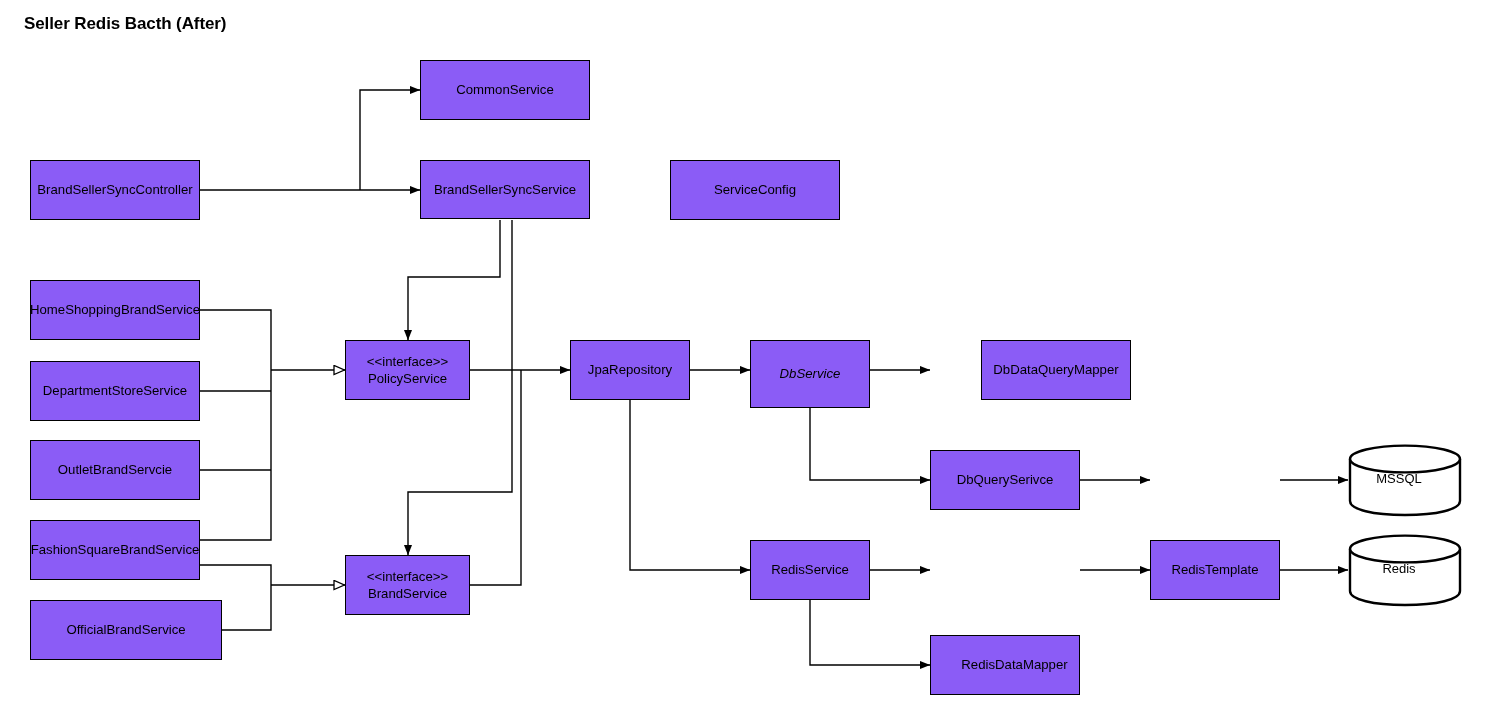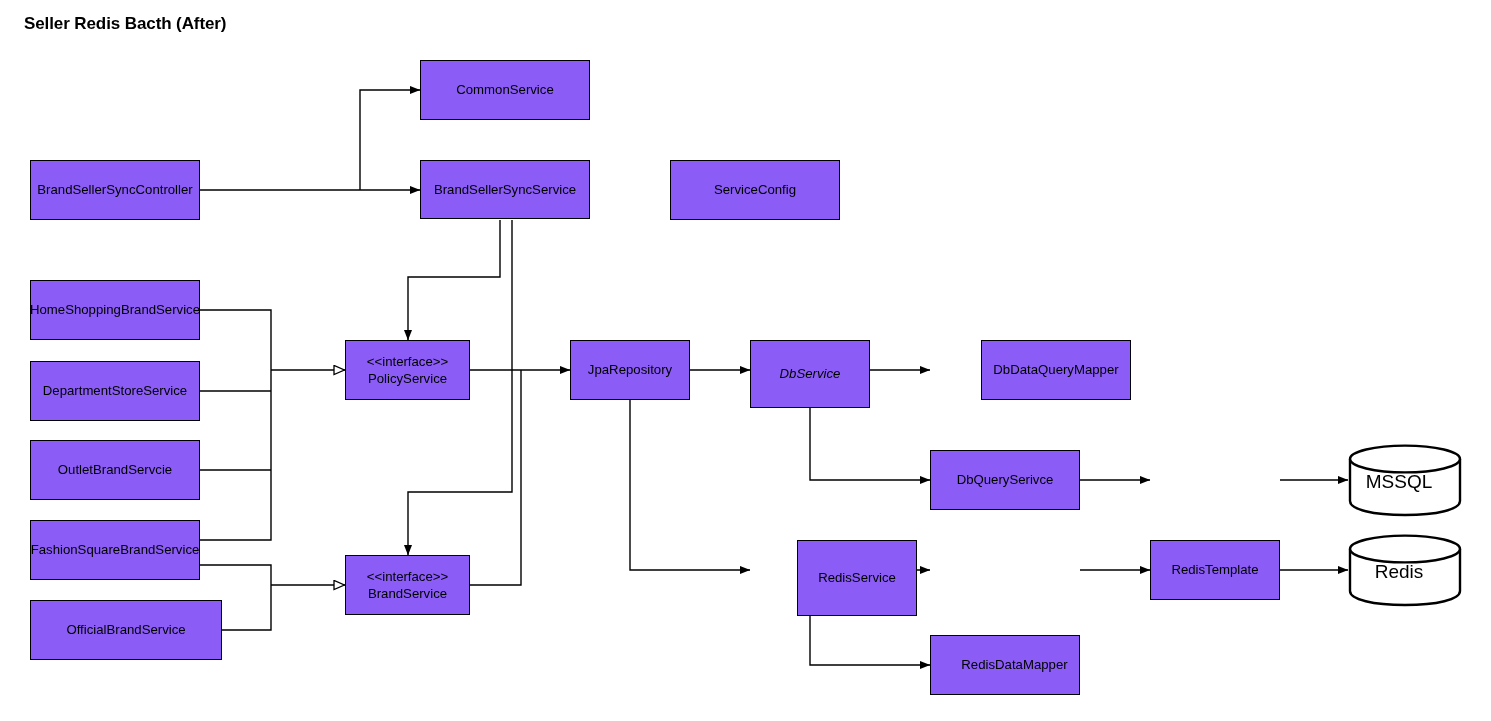--- a/index.html
+++ b/index.html
@@ -59,21 +59,21 @@
   .cyl {
     position: absolute;
     background: transparent;
     border: none;
   }
   .cyl .cyl-label {
     position: absolute;
     left: 0;
     right: 12px;
     text-align: center;
-    font-size: 19px;
+    font-size: 13px;
     color: #000000;
   }
   .cyl svg { display: block; }
 </style>
 </head>
 <body>
 
 <div id="canvas">
 
   <div id="diagram-title">Seller Redis Bacth (After)</div>
@@ -188,21 +188,21 @@
 
   <div class="node" style="left:981px; top:340px; width:150px; height:60px;">
     <span class="label">DbDataQueryMapper</span>
   </div>
 
   <div class="node" style="left:930px; top:450px; width:150px; height:60px;">
     <span class="label">DbQuerySerivce</span>
   </div>
 
 
-  <div class="node" style="left:750px; top:540px; width:120px; height:76px;margin-left:47px;">
+  <div class="node" style="left:750px; top:540px; width:120px; height:60px;">
     <span class="label">RedisService</span>
   </div>
 
 
   <div class="node" style="left:1150px; top:540px; width:130px; height:60px;">
     <span class="label">RedisTemplate</span>
   </div>
 
   <div class="node" style="left:930px; top:635px; width:150px; height:60px;padding-left:19px;">
     <span class="label">RedisDataMapper</span>

